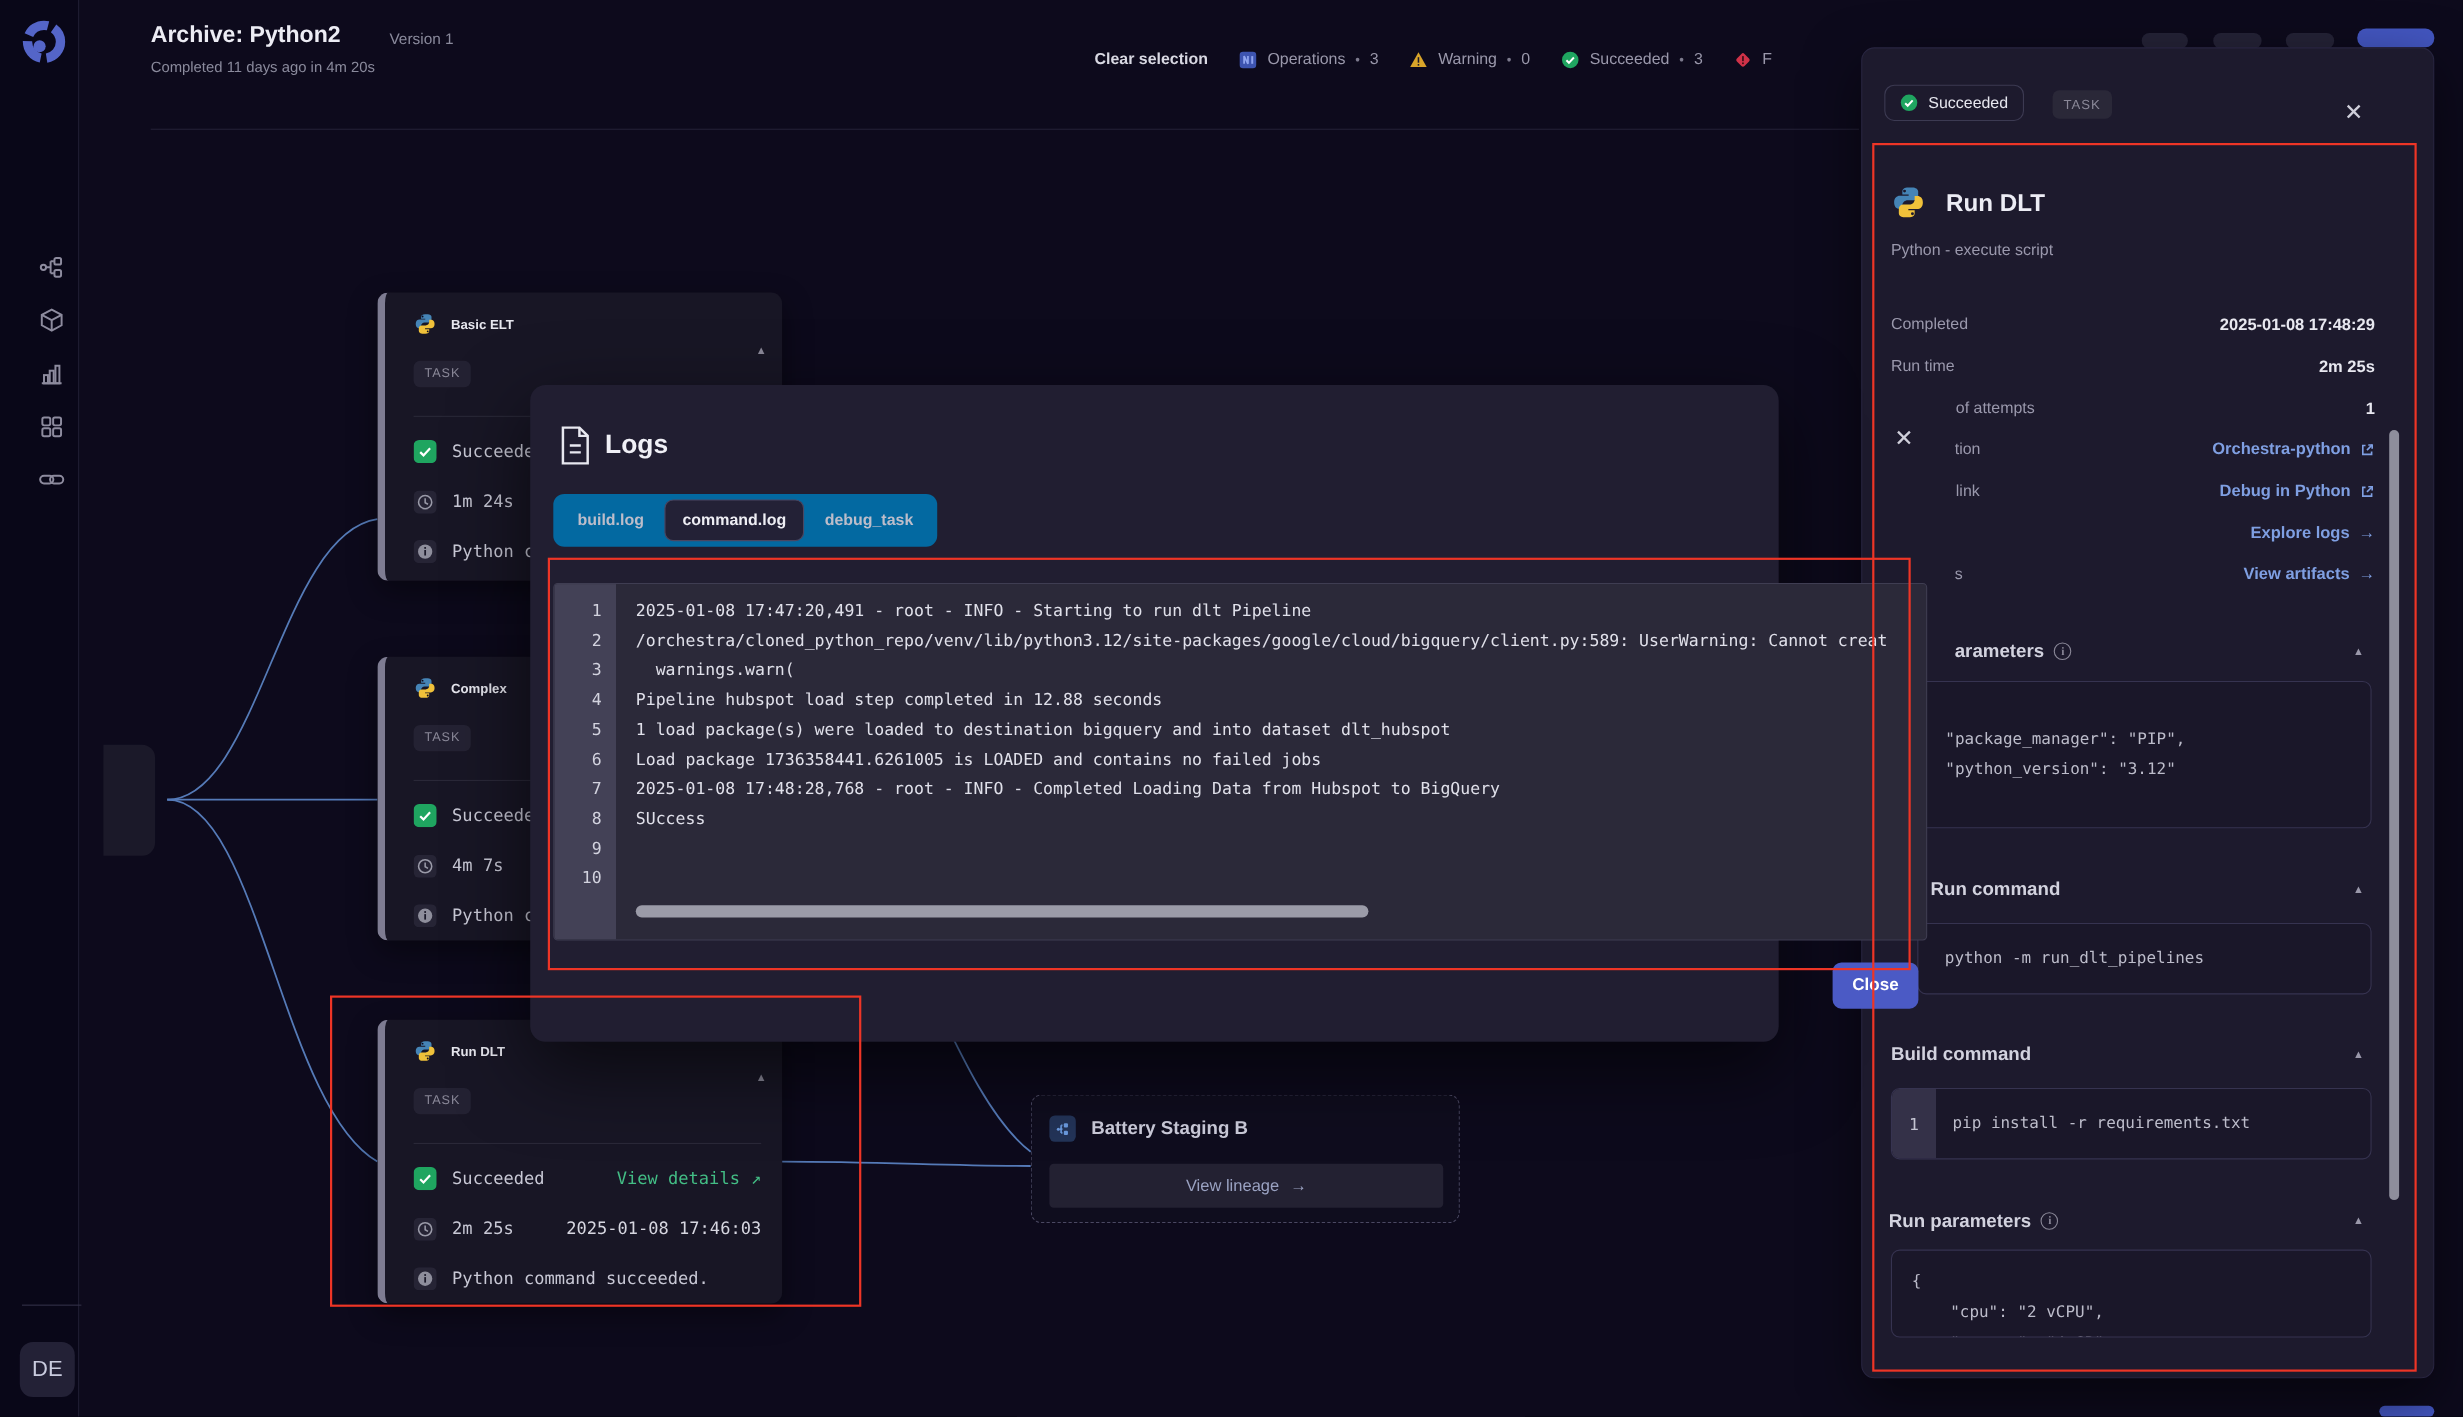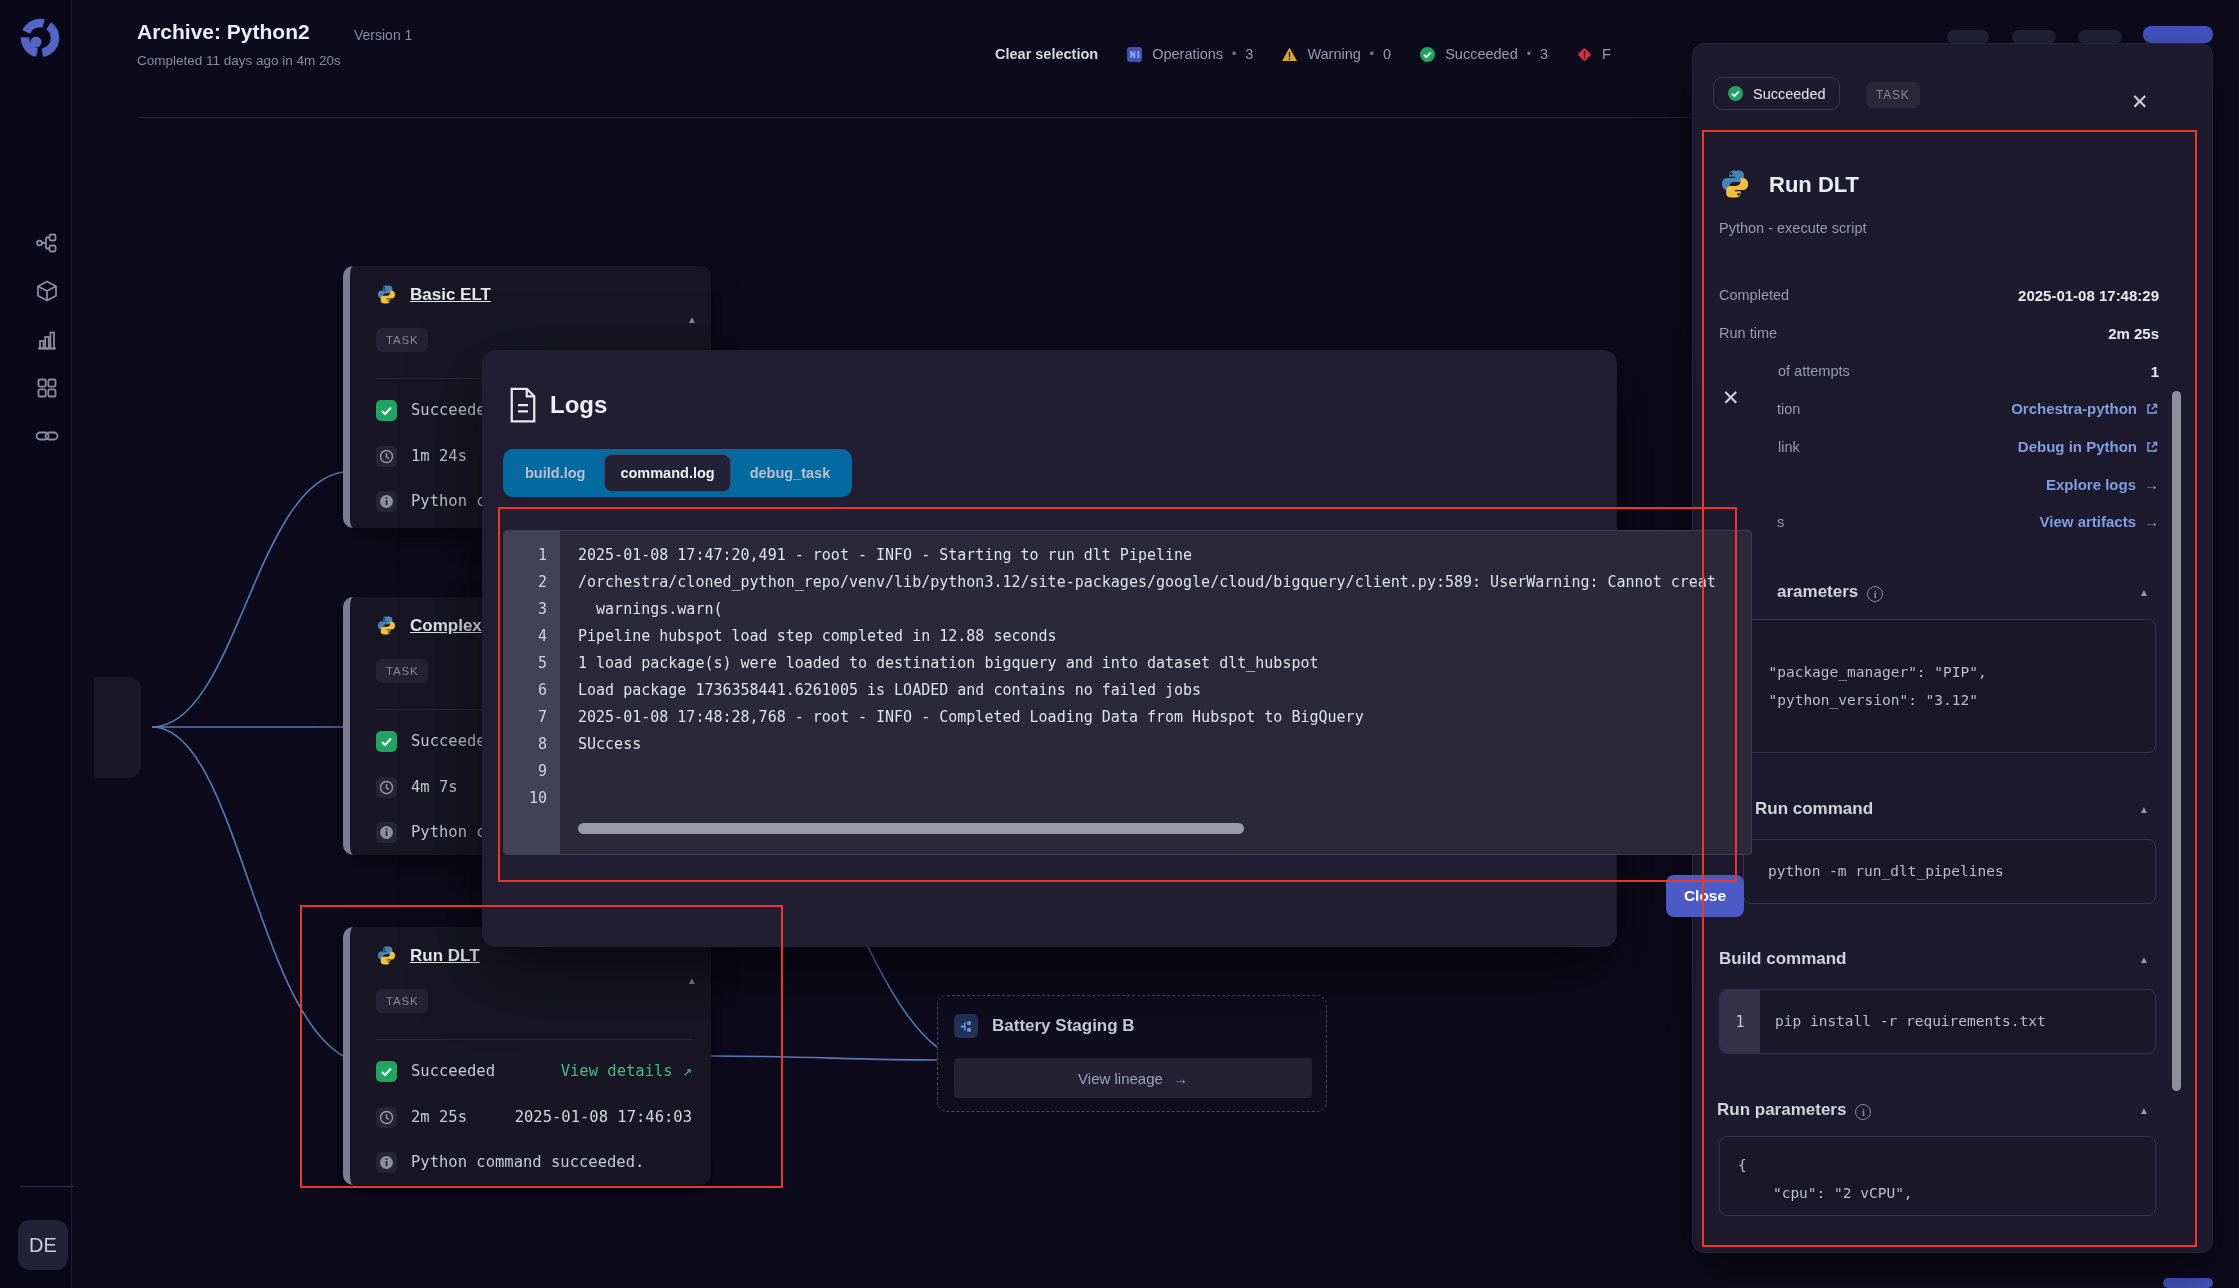--- a/index.html
+++ b/index.html
@@ -32,21 +32,21 @@
   .stat .dot { font-size:12px; opacity:.8; }
 
   
   #edges { left:0; top:0; width:2239px; height:1288px; z-index:0; }
   #collapsed-chip { left:94px; top:677px; width:47px; height:101px; background:#1b1929; border-radius:0 12px 12px 0; }
 
   
   .node { position:absolute; left:343px; width:368px; height:258px; background:#181625;
     border-left:7px solid #7e7c92; border-radius:10px; box-shadow:0 10px 26px rgba(0,0,0,.4); z-index:1; }
   .node-title-row { position:absolute; left:26px; top:18px; display:flex; align-items:center; gap:13px; }
-  .node-title { font-size:17px; font-weight:bold; color:#e6e6ee;text-decoration:underline; }
+  .node-title { font-size:12px; font-weight:bold; color:#e6e6ee; }
   .py-icon { width:21px; height:21px; display:inline-block; }
   .py-icon svg { width:100%; height:100%; display:block; }
   .caret { position:absolute; right:14px; top:48px; font-size:10px; color:#8a8898; cursor:pointer; }
   .task-badge { position:absolute; left:26px; top:62px; background:#242233; color:#8a8898;
     font-size:11.5px; letter-spacing:.8px; padding:6px 10px; border-radius:6px; }
   .node-divider { position:absolute; left:26px; right:19px; top:112px; height:1px; background:#2a2838; }
   .node-row { position:absolute; left:26px; right:19px; height:22px; display:flex; align-items:center; gap:14px;
     font-family:"DejaVu Sans Mono",monospace; font-size:15.5px; color:#c8c8d5; white-space:pre; }
   .node-row.r1 { top:133px; } .node-row.r2 { top:179px; } .node-row.r3 { top:224px; }
   .chip { width:21px; height:21px; flex:0 0 21px; }
@@ -77,21 +77,21 @@
   #p-pyicon { position:absolute; left:26px; top:124px; width:32px; height:32px; }
   #p-pyicon svg { width:32px; height:32px; }
   #p-title { position:absolute; left:76px; top:128px; font-size:22px; font-weight:bold; color:#ececf4; }
   #p-subtitle { position:absolute; left:26px; top:176px; font-size:14.5px; color:#9a98ac; }
   .p-label { position:absolute; font-size:14.5px; color:#9a98ac; }
   .p-value { position:absolute; right:53px; font-size:15px; font-weight:bold; color:#e8e8f0; }
   .p-link { position:absolute; right:53px; font-size:15px; font-weight:600; color:#7f9fe2; cursor:pointer;
     display:flex; align-items:center; gap:8px; }
   .p-link svg { width:14px; height:14px; }
   #p-scroll { position:absolute; left:479px; top:347px; width:9px; height:700px; border-radius:5px; background:#8e8e9c; }
-  .sec-title { position:absolute; font-size:17px; font-weight:600; color:#d2d2de; display:flex; align-items:flex-end; gap:9px; }
+  .sec-title { position:absolute; font-size:17px; font-weight:600; color:#d2d2de; display:flex; align-items:center; gap:9px; }
   .info-i { width:16px; height:16px; border:1.5px solid #8a8898; border-radius:50%; color:#8a8898;
     font-size:10.5px; display:inline-flex; align-items:center; justify-content:center; font-family:"Liberation Serif",serif; }
   .sec-caret { position:absolute; right:63px; font-size:10px; color:#9a98aa; cursor:pointer; }
   .code-box { position:absolute; background:#1a1729; border:1px solid #363350; border-radius:8px; overflow:hidden; }
   .code-text { position:absolute; font-family:"DejaVu Sans Mono",monospace; font-size:14.5px; line-height:28px;
     color:#bcbcca; white-space:pre; }
   #box3-gutter { position:absolute; left:0; top:0; bottom:0; width:40px; background:#343148;
     display:flex; align-items:center; justify-content:center; font-family:"DejaVu Sans Mono",monospace;
     font-size:15px; color:#c4c4d2; }
 

